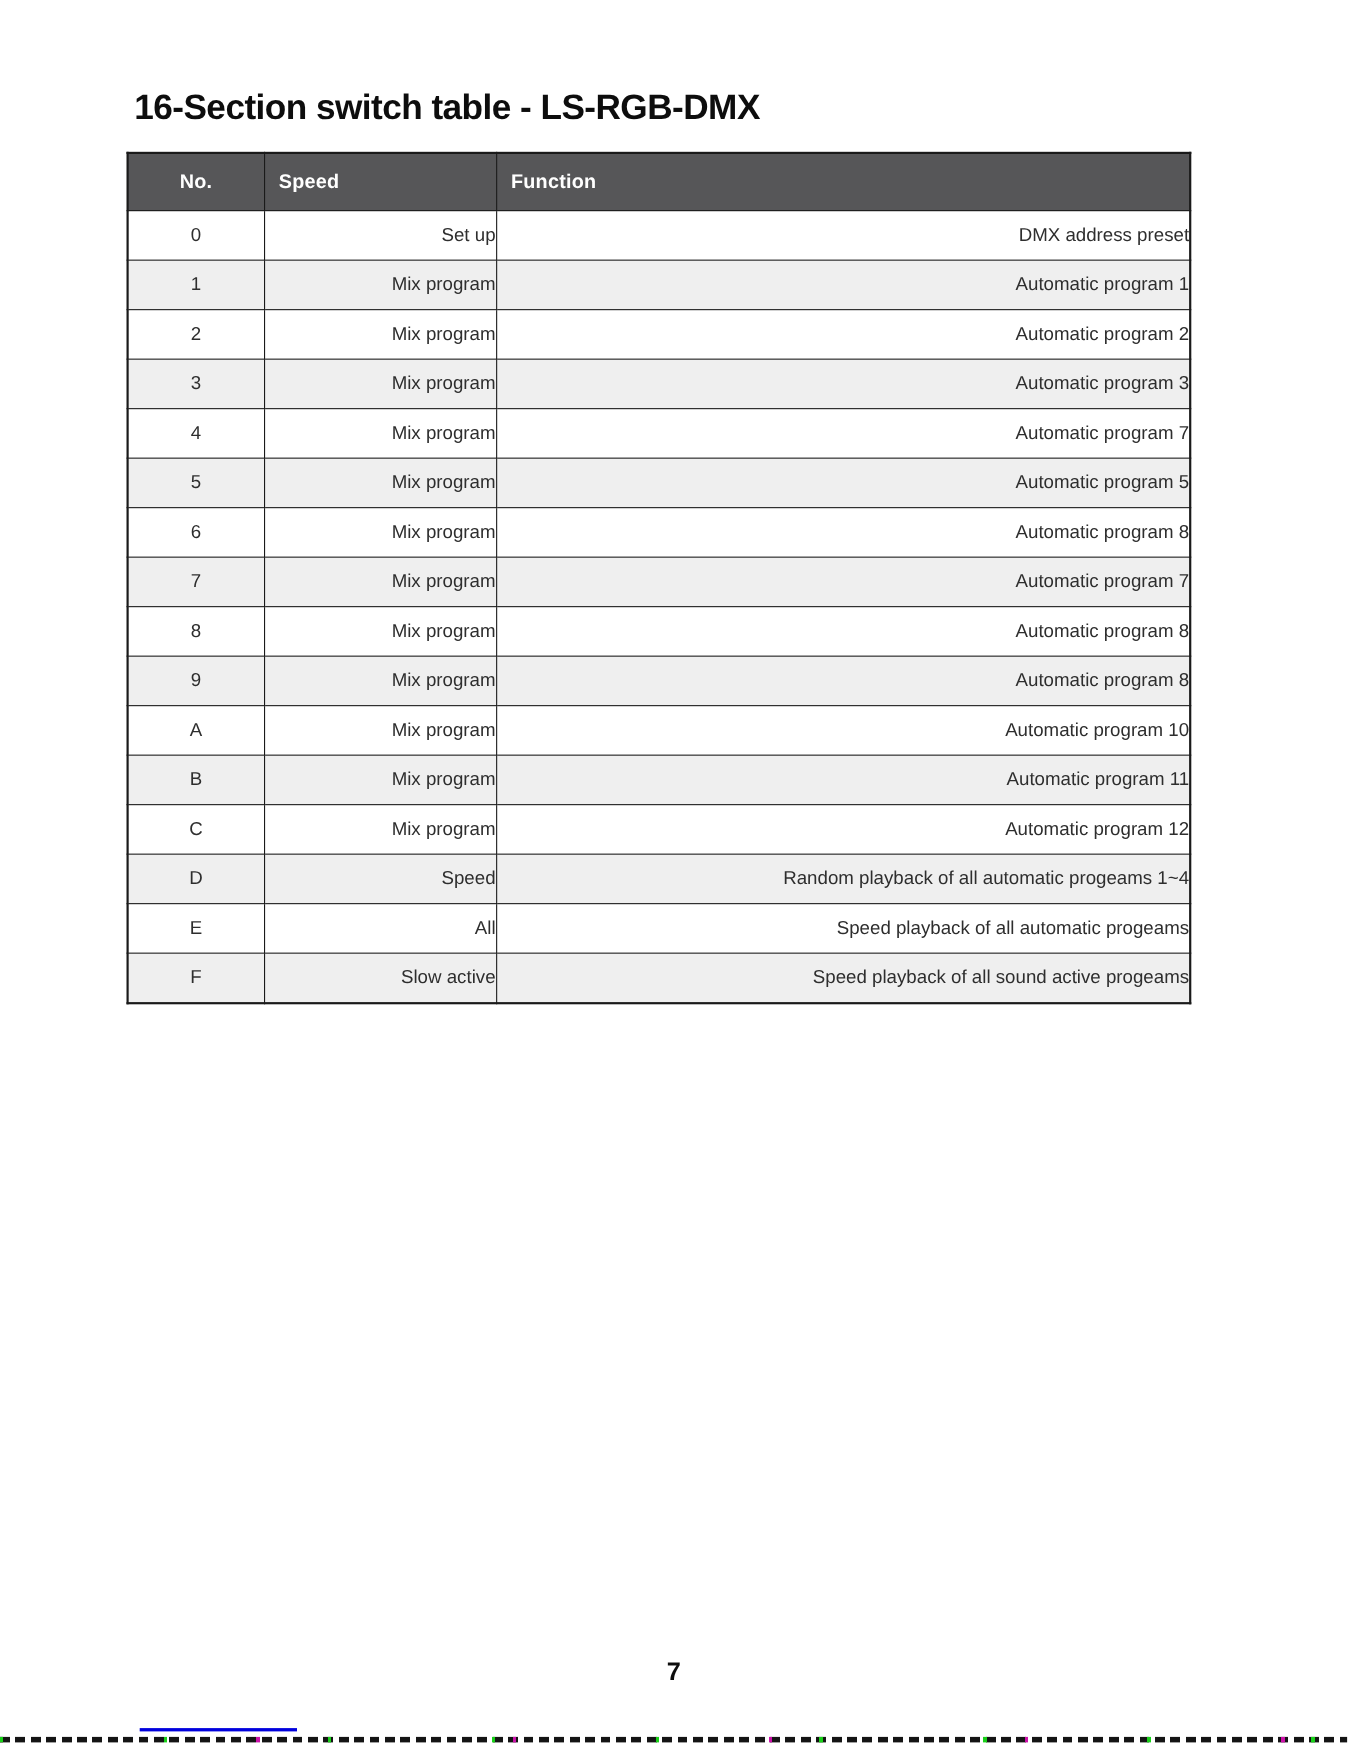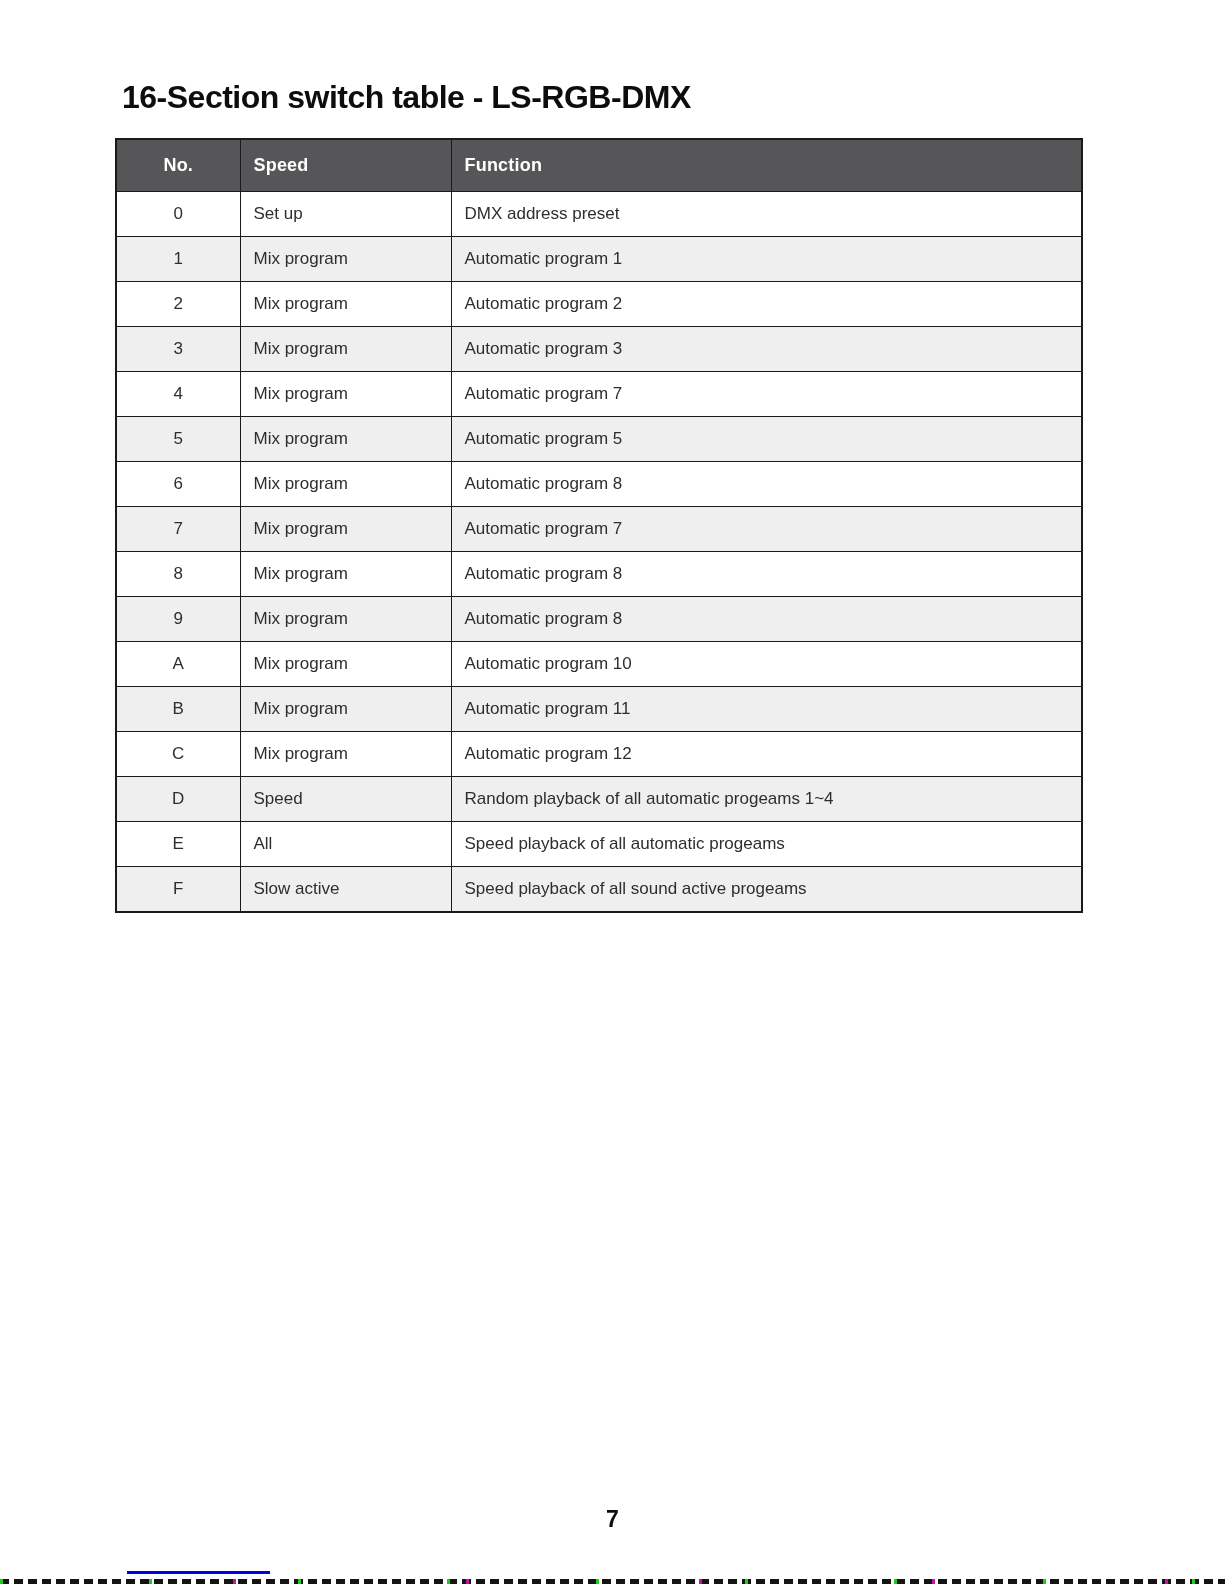--- a/index.html
+++ b/index.html
@@ -53,21 +53,21 @@
     text-align: center;
     padding: 0;
   }
   .switch-table td {
     height: 44px;
     font-size: 17px;
     color: #2e2e2e;
     border: 1px solid #1a1a1a;
     background: #ffffff;
     padding: 0 0 0 13px;
-    text-align: left;
+    text-align: right;
     white-space: nowrap;
     overflow: hidden;
   }
   .switch-table td.c-no {
     text-align: center;
     padding: 0;
   }
   .switch-table tbody tr:nth-child(even) td {
     background: #efefef;
   }

